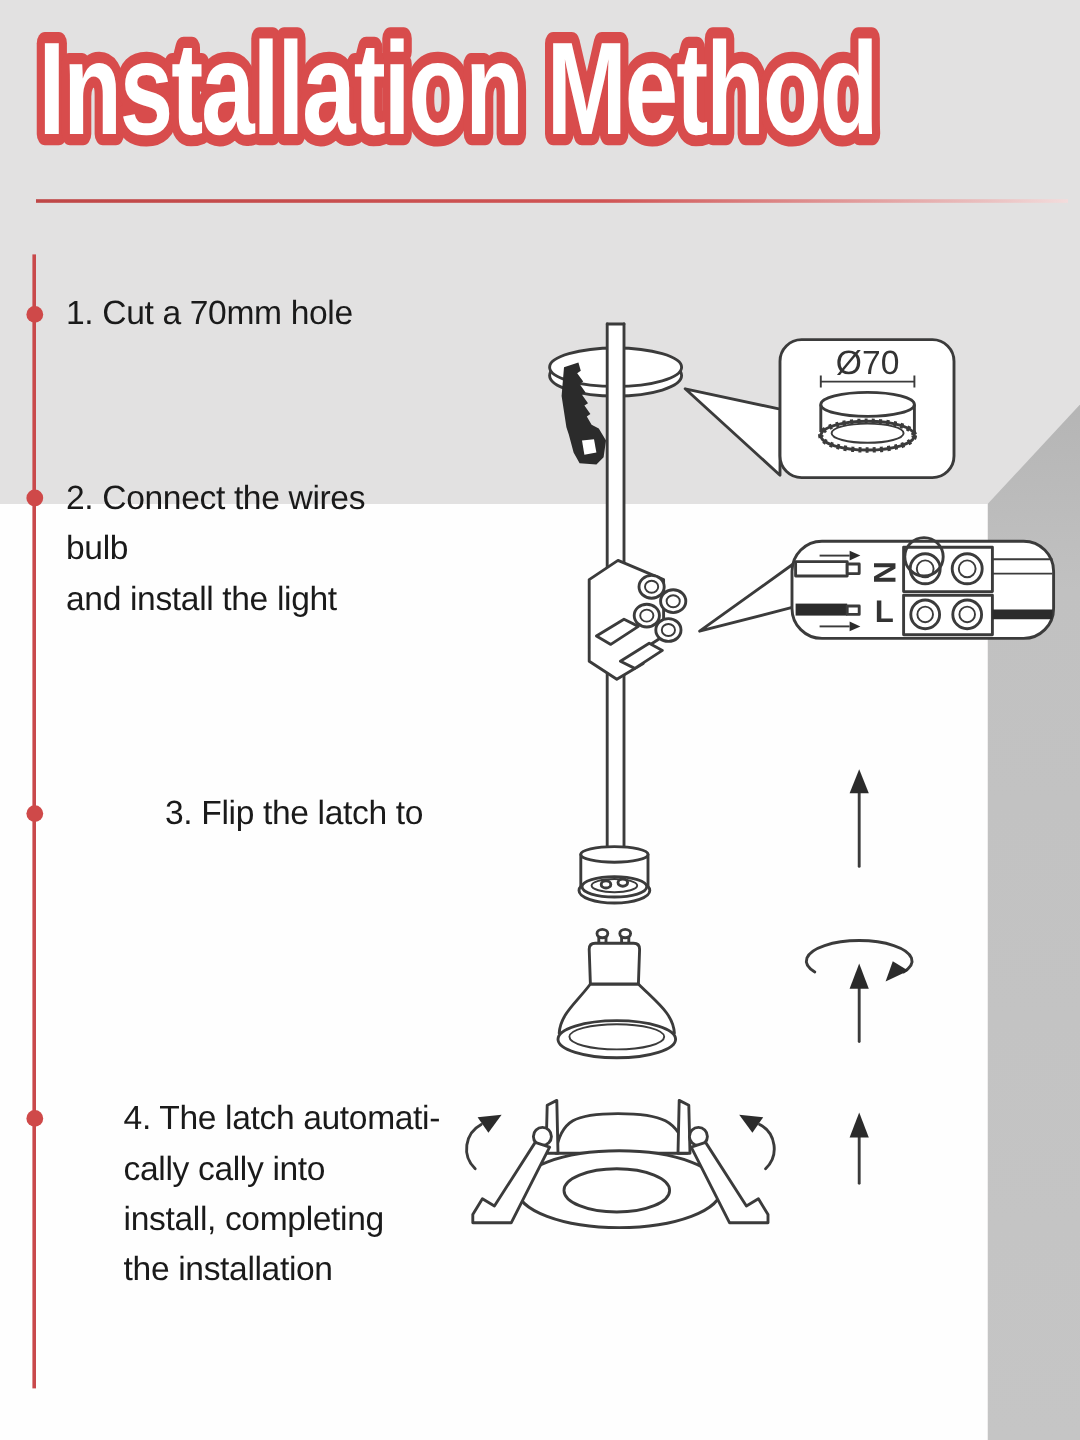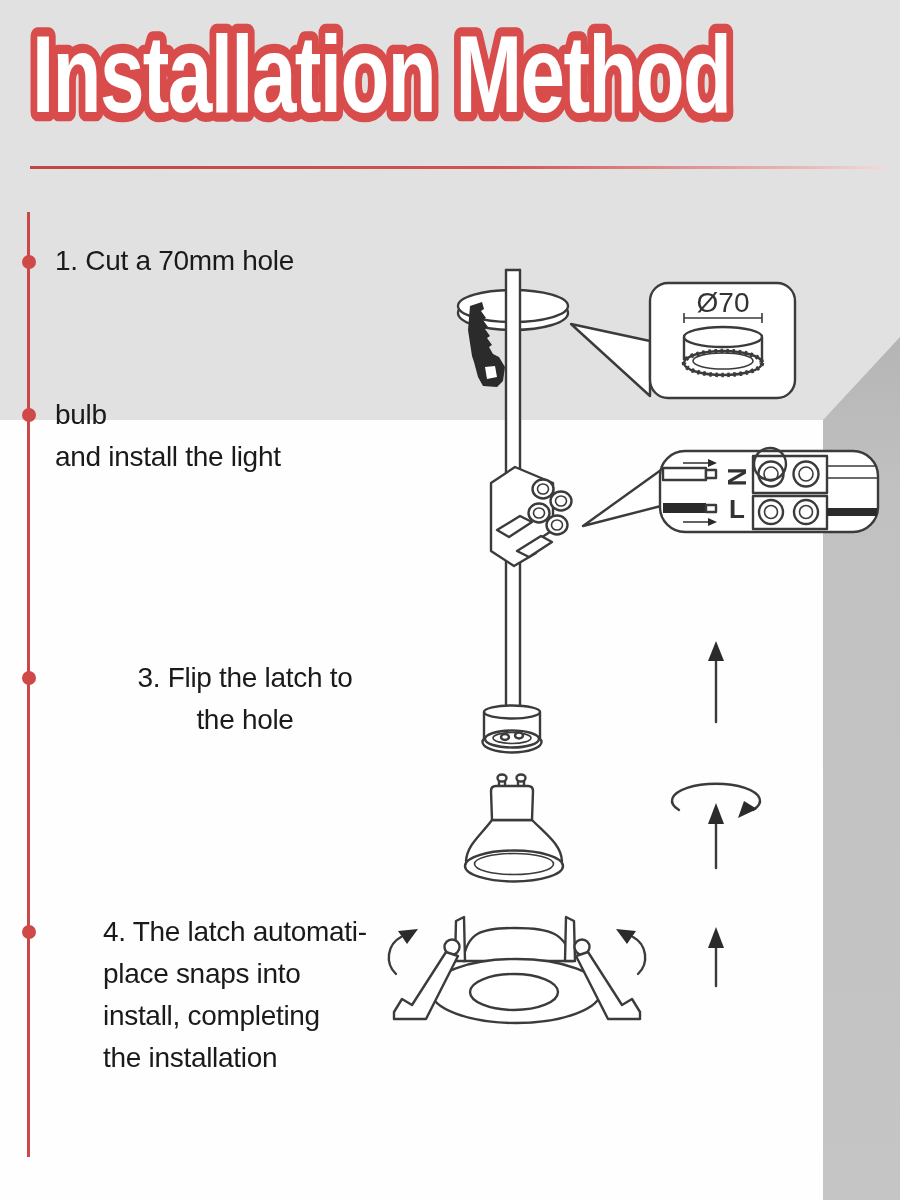--- a/index.html
+++ b/index.html
@@ -53,30 +53,30 @@
 <div class="timeline"></div>
 <div class="dot" style="top:255px;"></div>
 <div class="dot" style="top:408px;"></div>
 <div class="dot" style="top:671px;"></div>
 <div class="dot" style="top:925px;"></div>
 
 <div class="step" style="top:240px;">
   <div>1. Cut a 70mm hole</div>
 </div>
 <div class="step" style="top:394px;">
+  <div>2. Connect the wires</div>
   <div>bulb</div>
   <div>and install the light</div>
 </div>
 <div class="step" style="top:657px;text-align:center;">
   <div>3. Flip the latch to</div>
-  <div>the hole</div>
 </div>
 <div class="step" style="top:911px;margin-left:48px;">
   <div>4. The latch automati-</div>
-  <div>place snaps into</div>
+  <div>cally cally into</div>
   <div>install, completing</div>
   <div>the installation</div>
 </div>
 
 <svg class="scene" width="900" height="1200" viewBox="0 0 900 1200">
 
   <g>
     <ellipse class="lnf" cx="513" cy="313" rx="55" ry="17"></ellipse>
     <ellipse class="lnf" cx="513" cy="306" rx="55" ry="16"></ellipse>
 

